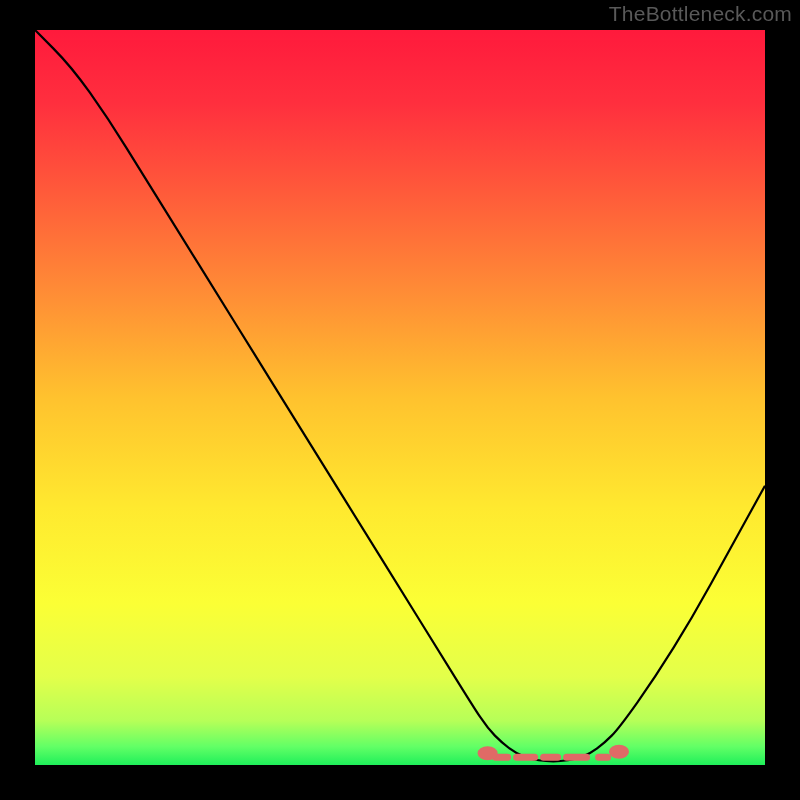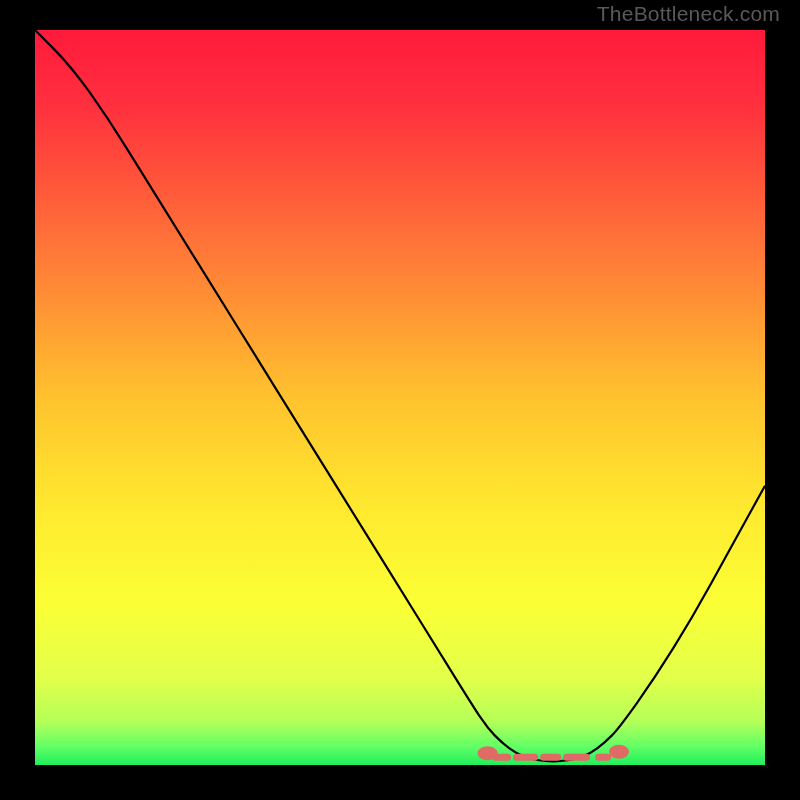--- a/index.html
+++ b/index.html
@@ -13,21 +13,21 @@
   }
   .frame {
     position: relative;
     width: 800px;
     height: 800px;
     background: #000;
   }
   .watermark {
     position: absolute;
     top: 2px;
-    right: 20px;
+    right: 8px;
     color: #595959;
     font-size: 21px;
     font-weight: 400;
     letter-spacing: 0.2px;
     z-index: 5;
   }
   .plot-wrap {
     position: absolute;
     left: 35px;
     top: 30px;

